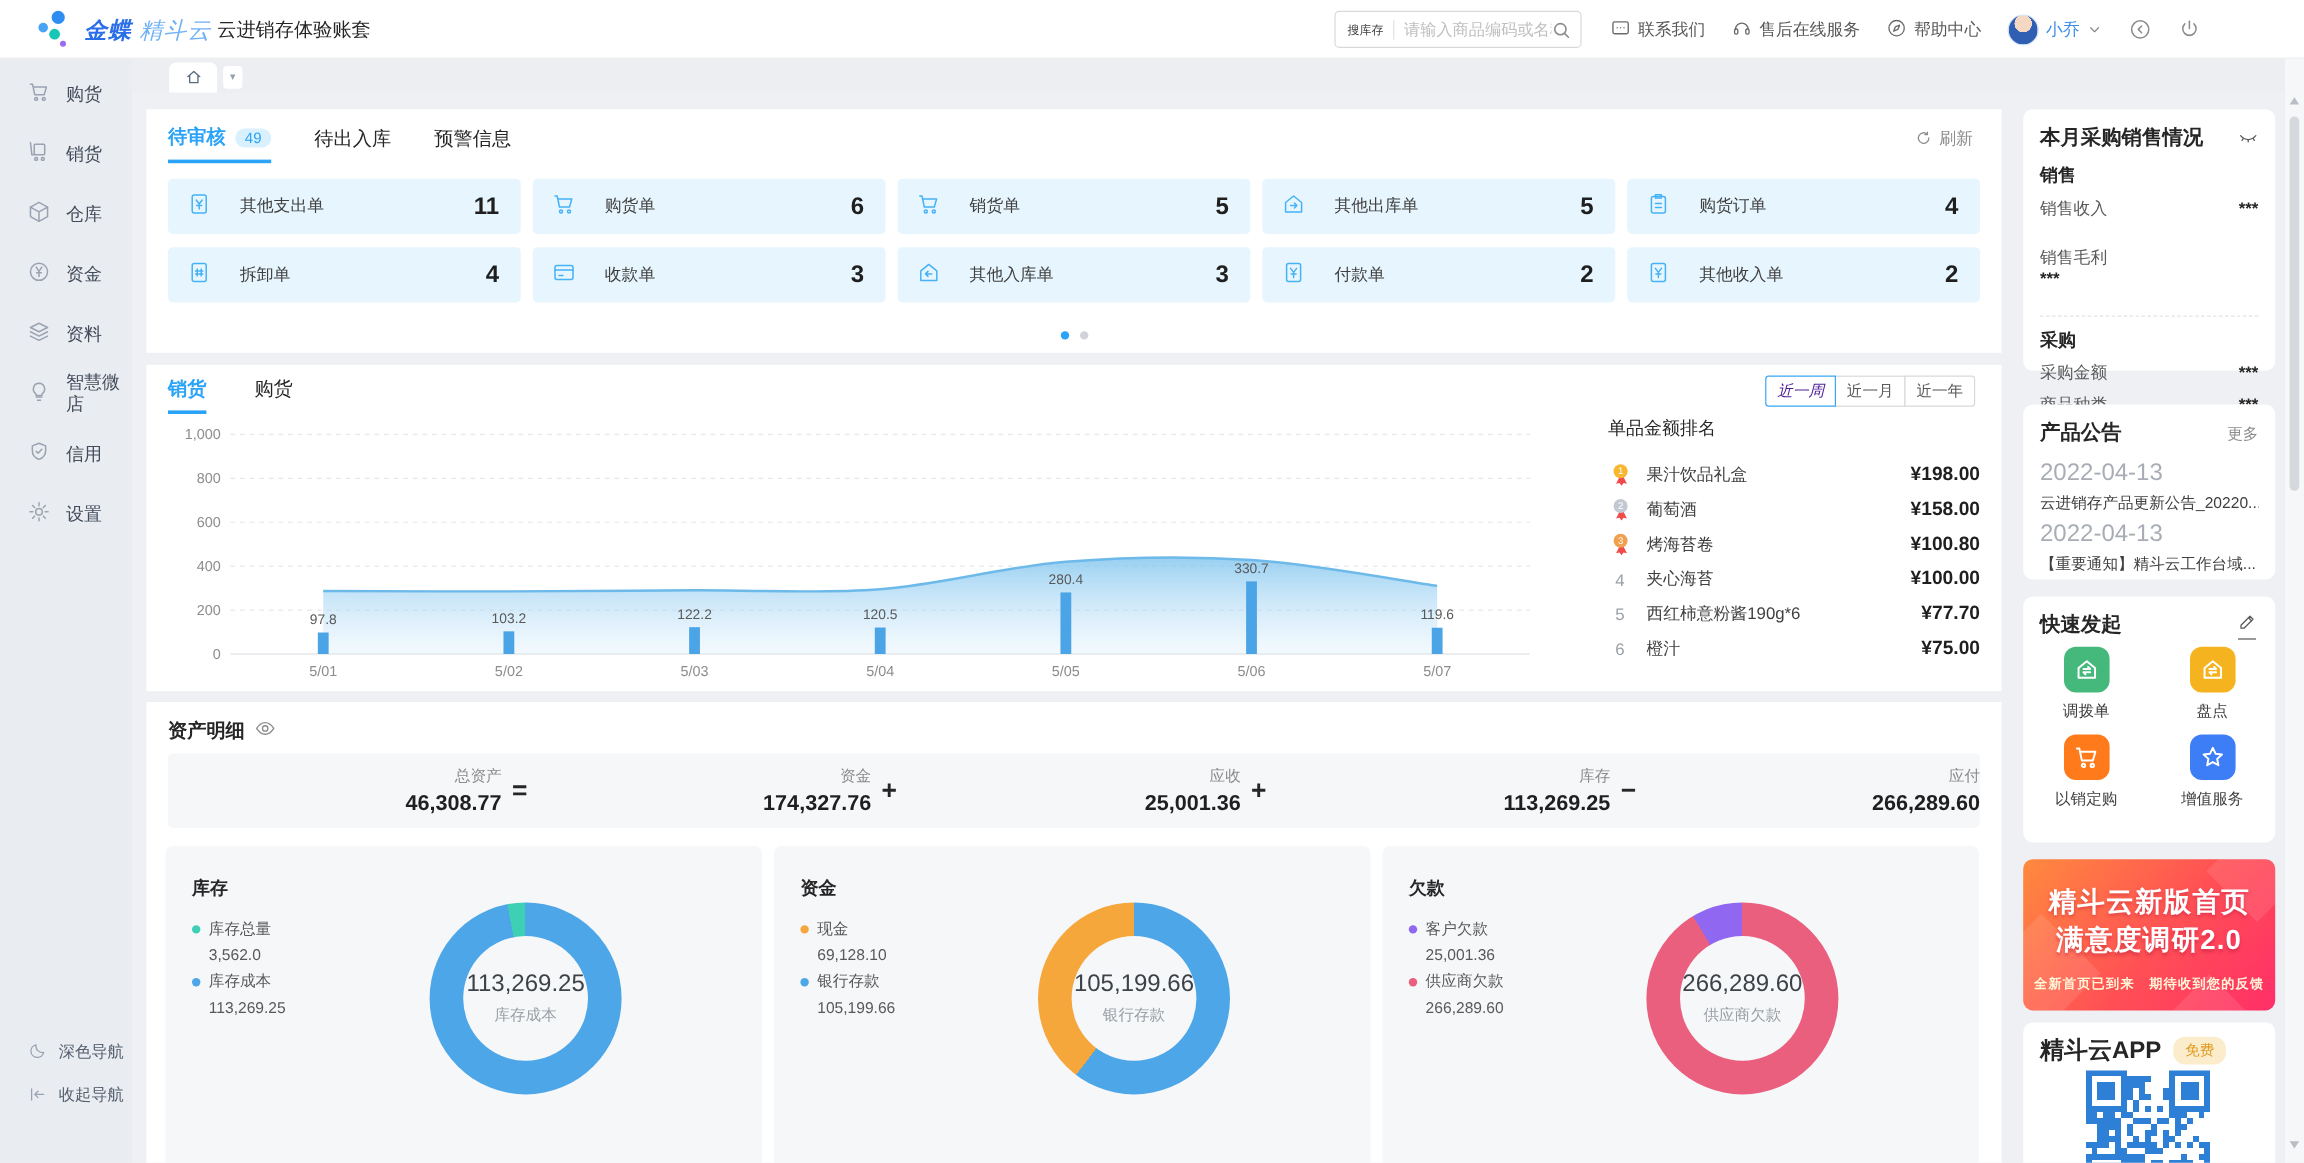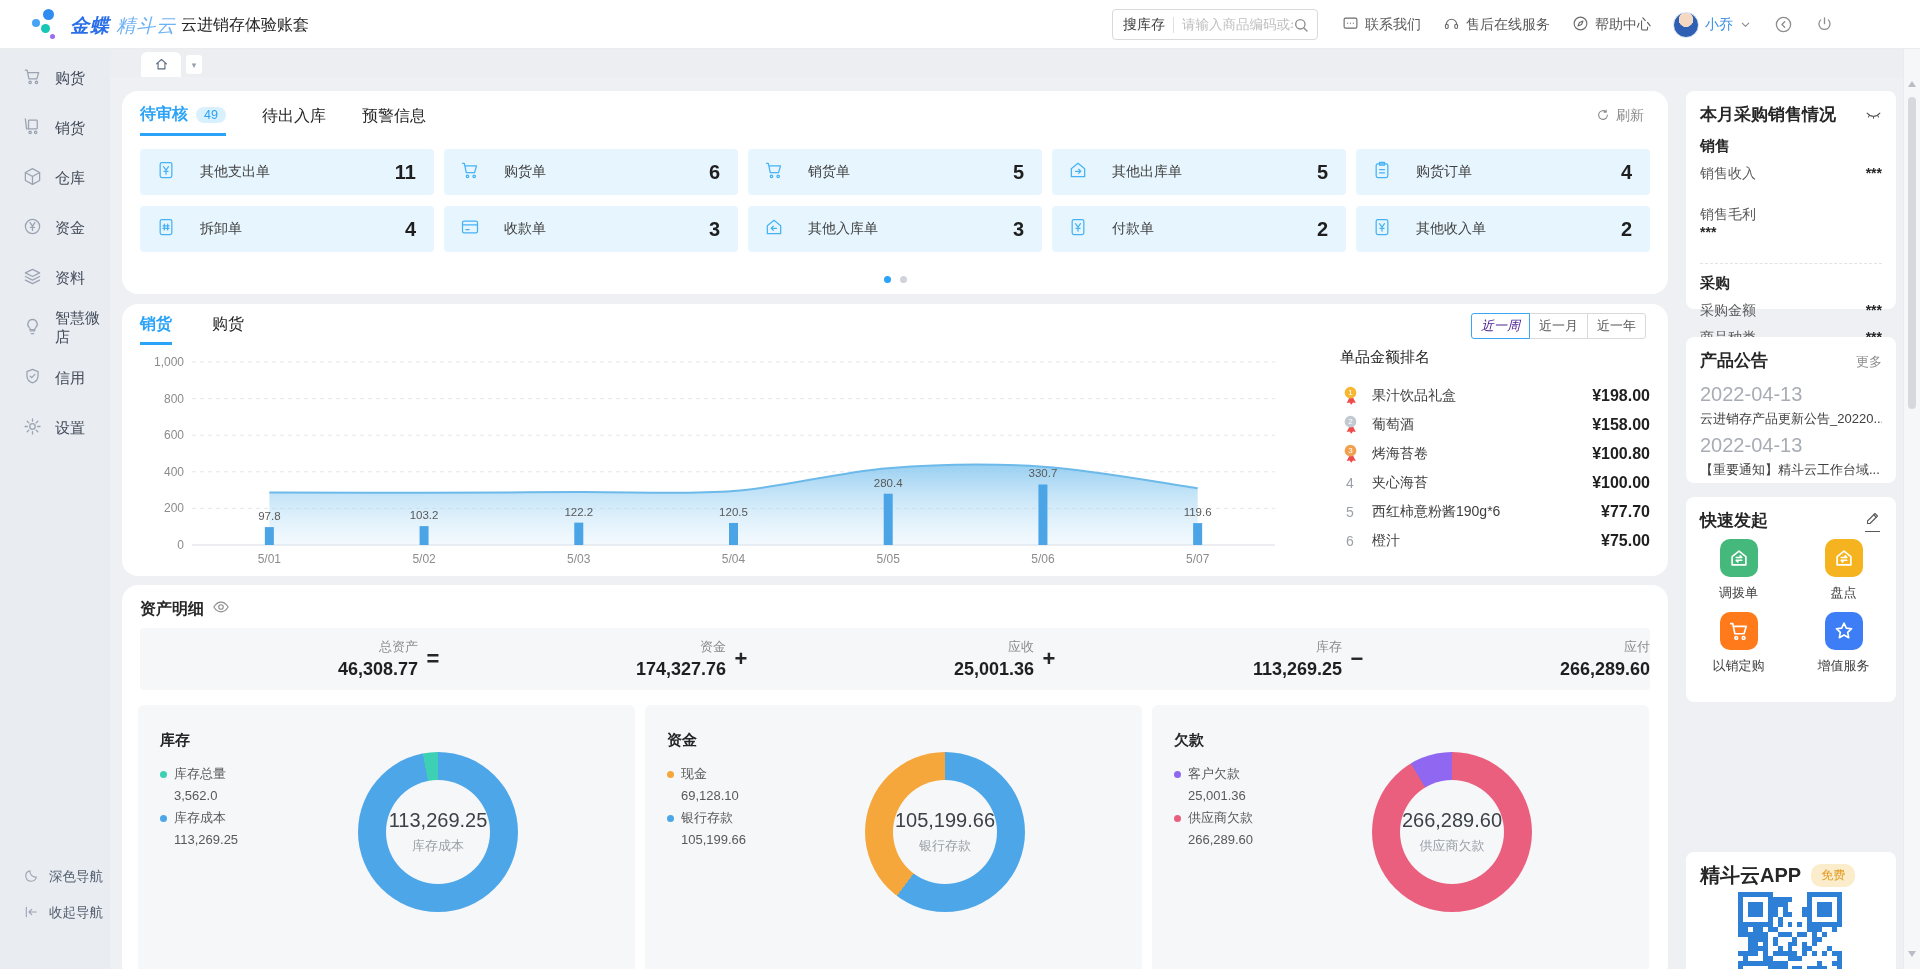--- a/index.html
+++ b/index.html
@@ -9,21 +9,21 @@
 
   
   .header { position:absolute; left:0; top:0; width:1920px; height:49px; background:#fff; border-bottom:1px solid #ececec; z-index:30; }
   .logo { position:absolute; left:30px; top:8px; width:34px; height:34px; }
   .logo i { position:absolute; border-radius:50%; display:block; }
   .brand { position:absolute; left:70px; top:13px; font-size:19px; letter-spacing:1px; }
   .brand .b1 { font-weight:bold; color:#2a6fe8; font-style:italic; }
   .brand .b2 { color:#6fb1f5; font-style:italic;text-align:right; }
   .acct-title { position:absolute; left:181px; top:15px; font-size:16px; color:#262626; }
   .searchbox { position:absolute; left:1112px; top:9px; width:206px; height:31px; border:1px solid #d9d9d9; border-radius:4px; background:#fff; display:flex; align-items:center; padding:0 8px 0 10px; }
-  .searchbox .cat { font-size:14px; color:#404040; white-space:nowrap; }
+  .searchbox .cat { font-size:10px; color:#404040; white-space:nowrap; }
   .searchbox .sep { width:1px; height:16px; background:#e0e0e0; margin:0 8px; }
   .searchbox input { border:none; outline:none; flex:1; font-size:13.5px; color:#404040; font-family:inherit; min-width:0; background:transparent; }
   .searchbox input::placeholder { color:#bfbfbf; }
   .hright { position:absolute; right:86px; top:0; height:49px; display:flex; align-items:center; gap:22px; }
   .hlink { display:flex; align-items:center; gap:6px; font-size:14px; color:#595959; cursor:pointer; }
   .hlink svg { color:#6b6b6b; }
   .huser { display:flex; align-items:center; gap:6px; cursor:pointer; }
   .avatar { width:26px; height:26px; border-radius:50%; background:radial-gradient(circle at 50% 28%, #f4d8c2 0 34%, #2f5fb3 35% 100%); border:1px solid #d5e2f5; }
   .uname { font-size:14px; color:#3a8ee6; }
   .hicon { color:#8c8c8c; display:flex; align-items:center; cursor:pointer; }
@@ -34,21 +34,21 @@
   .tab-dd { position:absolute; left:76px; top:6px; width:16px; height:19px; background:#fff; border-radius:3px; display:flex; align-items:center; justify-content:center; color:#98a0ac; font-size:9px; cursor:pointer; }
 
   
   .sidebar { position:absolute; left:0; top:49px; width:110px; height:920px; background:#e9ecf1; z-index:20; }
   .side-item { display:flex; align-items:center; height:50px; padding-left:23px; gap:13px; font-size:15px; color:#424b5a; cursor:pointer; }
   .side-item svg { color:#9aa3b2; flex:none; }
   .side-foot { position:absolute; left:0; bottom:38px; width:100%; }
   .side-foot .side-item { height:36px; font-size:13.5px; color:#556070; gap:10px; }
 
   
-  .card { position:absolute; background:#fff; border-radius:16px; }
+  .card { position:absolute; background:#fff; border-radius:0; }
 
   
   #card-todo { left:122px; top:91px; width:1546px; height:203px; }
   .todo-tabs { position:absolute; left:18px; top:13px; display:flex; align-items:center; gap:36px; }
   .todo-tab { font-size:16px; color:#262626; display:flex; align-items:center; gap:8px; cursor:pointer; padding-bottom:8px; }
   .todo-tab.active { color:#2aa3f8; border-bottom:3px solid #2aa3f8; font-weight:bold; }
   .todo-badge { background:#d9f1fe; color:#2aa3f8; font-size:12.5px; border-radius:9px; padding:1px 8px; font-weight:normal; }
   .refresh { position:absolute; right:24px; top:16px; display:flex; align-items:center; gap:6px; color:#8c8c8c; font-size:14px; cursor:pointer; }
   #stat-grid { position:absolute; left:18px; top:58px; width:1510px; display:grid; grid-template-columns:repeat(5,1fr); grid-auto-rows:46px; gap:11px 10px; }
   .stat-card { background:#e7f6fe; border-radius:4px; display:flex; align-items:center; padding:0 18px 0 16px; cursor:pointer; }
@@ -698,20 +698,28 @@
               <svg width="22" height="22" viewBox="0 0 24 24" fill="none" stroke="currentColor" stroke-width="1.8" stroke-linecap="round" stroke-linejoin="round">
                 <path d="M12 3.5l2.5 5.3 5.8.7-4.3 4 1.1 5.8-5.1-2.9-5.1 2.9 1.1-5.8-4.3-4 5.8-.7z"></path>
               </svg>
             </span>
           </div>
           <div class="qlbl">增值服务</div>
         </div>
       </div>
   </div>
 
+  <div class="banner">
+    <span class="deco" style="left:-20px;top:60px;width:70px;height:70px;"></span>
+    <span class="deco" style="right:-15px;top:-20px;width:60px;height:60px;"></span>
+    <span class="deco" style="right:30px;bottom:-30px;width:50px;height:50px;"></span>
+    <div class="bt1">精斗云新版首页</div>
+    <div class="bt2">满意度调研2.0</div>
+    <div class="bt3">全新首页已到来　期待收到您的反馈</div>
+  </div>
 
   <div class="rcard" id="rc-app">
     <div class="app-head">
       <span class="app-title">精斗云APP</span>
       <span class="app-badge">免费</span>
     </div>
     <svg id="qr" width="104" height="104" viewBox="0 0 21 21" shape-rendering="crispEdges">
         <rect x="7" y="1" width="1" height="1" fill="#2e7fd6"></rect>
         <rect x="8" y="1" width="1" height="1" fill="#2e7fd6"></rect>
         <rect x="9" y="1" width="1" height="1" fill="#2e7fd6"></rect>

